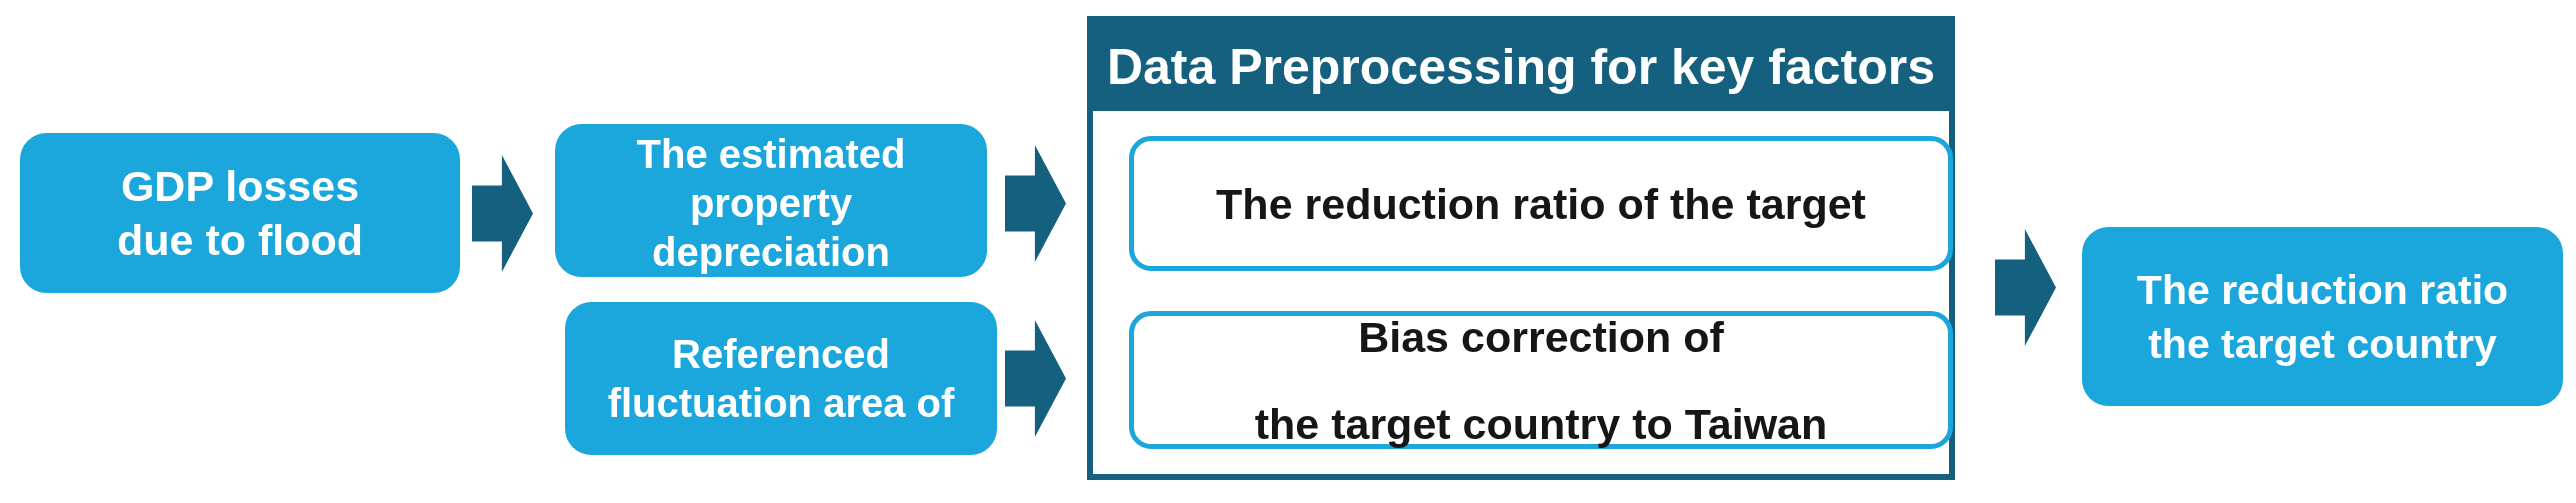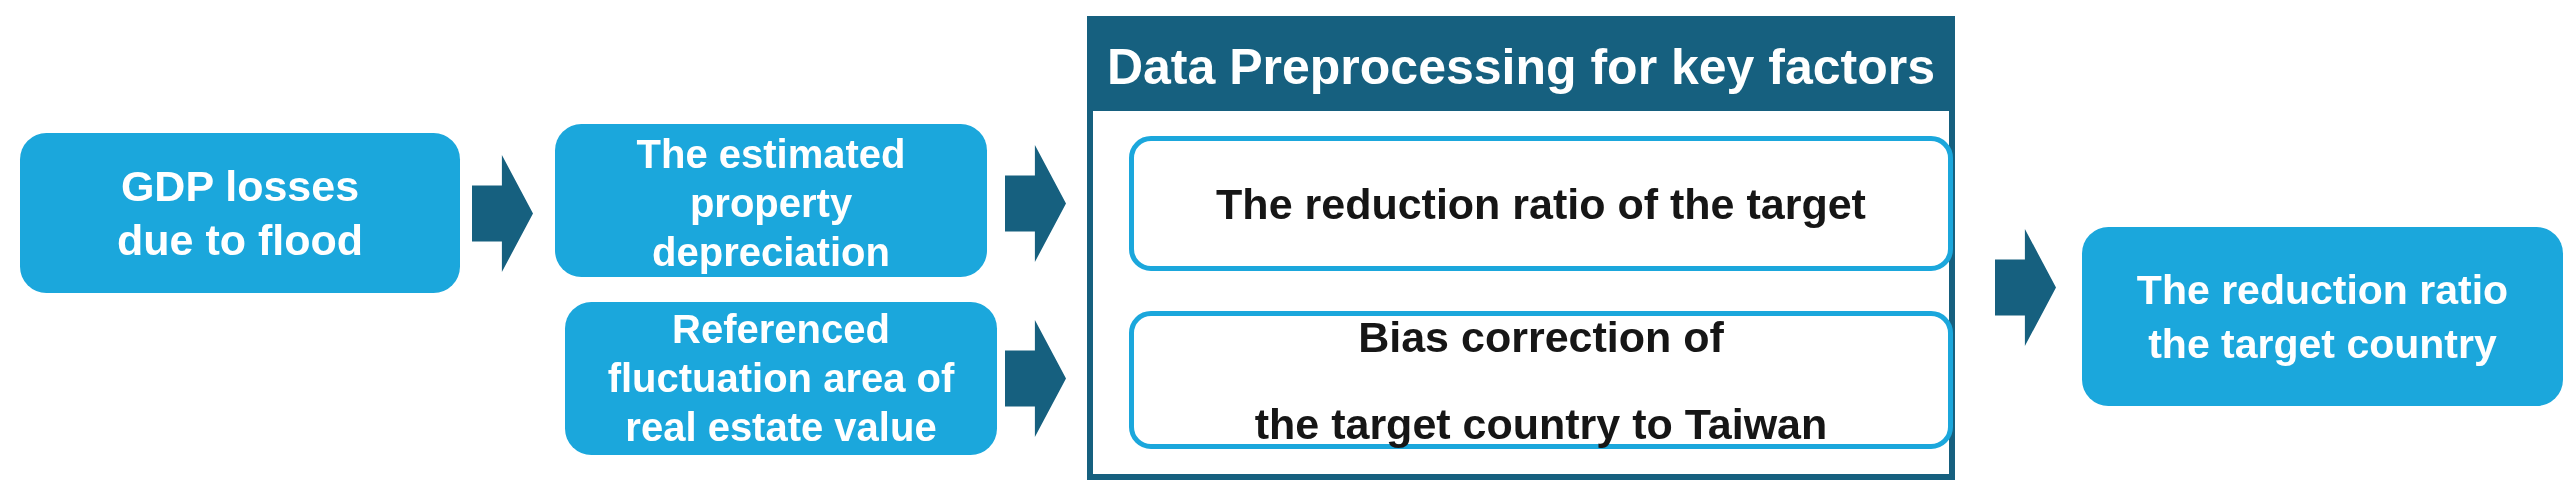--- a/index.html
+++ b/index.html
@@ -102,21 +102,20 @@
 
   <div class="box cyan-box" id="box-est">
     <div class="line">The estimated</div>
     <div class="line">property</div>
     <div class="line">depreciation</div>
   </div>
 
   <div class="box cyan-box" id="box-ref">
     <div class="line">Referenced</div>
     <div class="line">fluctuation area of</div>
-    <div class="line">real estate value</div>
   </div>
 
   <div class="arrow" id="arrow-2"></div>
   <div class="arrow" id="arrow-3"></div>
 
   <div id="container">
     <div id="container-header">
       <span>Data Preprocessing for key factors</span>
     </div>
 

